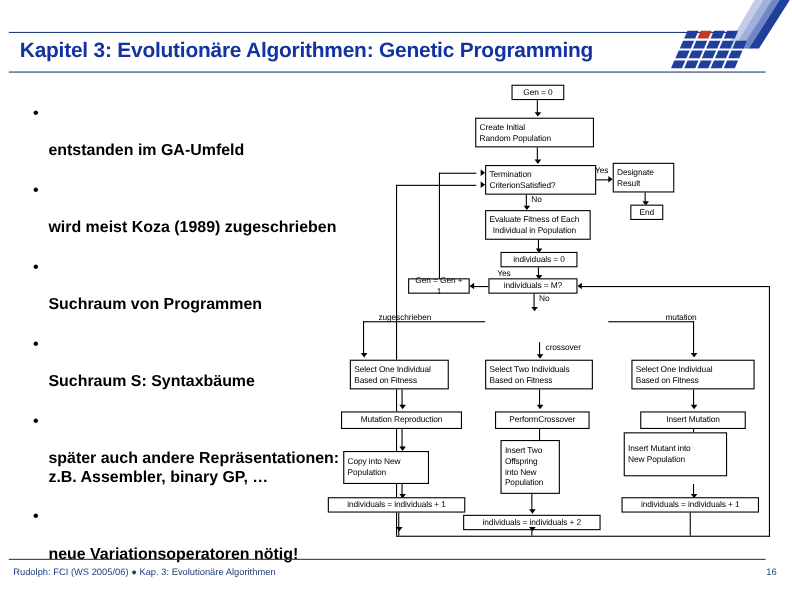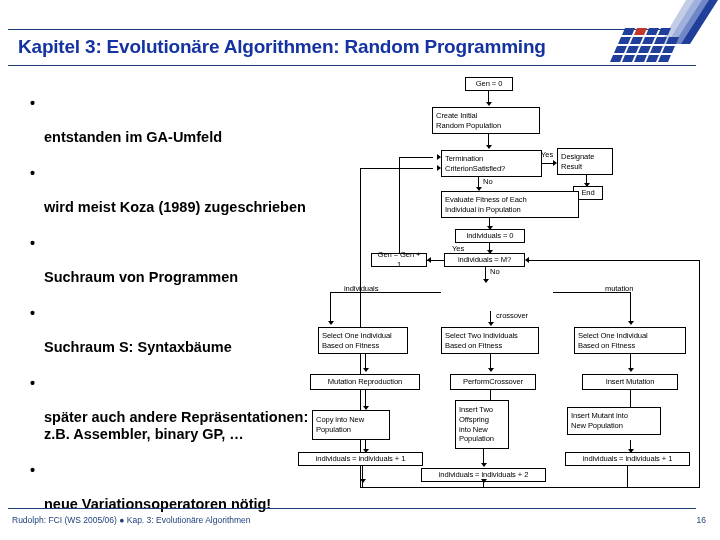--- a/index.html
+++ b/index.html
@@ -56,21 +56,21 @@
   #footer-text{position:absolute;left:12px;top:515px;font-size:8.5px;color:#1f3f7a;white-space:nowrap;}
   #page-num{position:absolute;right:14px;top:515px;font-size:8.5px;color:#1f3f7a;}
 </style>
 </head>
 <body>
 
 <div id="slide">
 
   <div class="hdr-rule top"></div>
   <div class="hdr-rule bot"></div>
-  <div id="slide-title">Kapitel 3: Evolutionäre Algorithmen: Random Programming</div>
+  <div id="slide-title">Kapitel 3: Evolutionäre Algorithmen: Genetic Programming</div>
 
   <svg id="logo" viewBox="0 0 110 72" xmlns="http://www.w3.org/2000/svg">
     <g>
 
       <polygon points="78,0 90,0 60,44 52,44" fill="#c3cde6"></polygon>
       <polygon points="86,0 96,0 67,44 59,44" fill="#9fb0dc"></polygon>
       <polygon points="94,0 103,0 74,44 66,44" fill="#6f86c7"></polygon>
       <polygon points="101,0 110,0 82,44 73,44" fill="#1f3f9a"></polygon>
 
       <g>
@@ -150,21 +150,21 @@
 Result</div>
     <div class="ln lnv" style="left:586px;top:175px;height:10px;"></div>
     <div class="arw down" style="left:584px;top:183px;"></div>
 
     <div class="fbox ctr" style="left:573px;top:186px;width:30px;height:14px;">End</div>
 
     <div class="ln lnv" style="left:478px;top:177px;height:12px;"></div>
     <div class="arw down" style="left:476px;top:187px;"></div>
     <div class="flabel" style="left:483px;top:177px;">No</div>
 
-    <div class="fbox" style="left:441px;top:191px;width:138px;height:27px;">Evaluate Fitness of Each
+    <div class="fbox" style="left:441px;top:191px;width:96px;height:27px;text-align:center;">Evaluate Fitness of Each
 Individual in Population</div>
     <div class="ln lnv" style="left:489px;top:218px;height:10px;"></div>
     <div class="arw down" style="left:487px;top:226px;"></div>
 
     <div class="fbox ctr" style="left:455px;top:229px;width:70px;height:14px;">individuals = 0</div>
     <div class="ln lnv" style="left:489px;top:243px;height:9px;"></div>
     <div class="arw down" style="left:487px;top:250px;"></div>
 
     <div class="fbox ctr" style="left:444px;top:253px;width:81px;height:14px;">individuals = M?</div>
 
@@ -184,21 +184,21 @@
     <div class="ln lnh" style="left:360px;top:487px;width:230px;"></div>
 
     <div class="ln lnv" style="left:485px;top:267px;height:14px;"></div>
     <div class="arw down" style="left:483px;top:279px;"></div>
     <div class="flabel" style="left:490px;top:267px;">No</div>
 
 
     <div class="ln lnh" style="left:330px;top:292px;width:111px;"></div>
     <div class="ln lnv" style="left:330px;top:292px;height:31px;"></div>
     <div class="arw down" style="left:328px;top:321px;"></div>
-    <div class="flabel" style="left:344px;top:284px;">individuals</div>
+    <div class="flabel" style="left:344px;top:284px;">zugeschrieben</div>
 
     <div class="ln lnh" style="left:553px;top:292px;width:78px;"></div>
     <div class="ln lnv" style="left:630px;top:292px;height:31px;"></div>
     <div class="arw down" style="left:628px;top:321px;"></div>
     <div class="flabel" style="left:605px;top:284px;">mutation</div>
 
     <div class="ln lnv" style="left:490px;top:311px;height:14px;"></div>
     <div class="arw down" style="left:488px;top:322px;"></div>
     <div class="flabel" style="left:496px;top:311px;">crossover</div>
 
@@ -224,21 +224,21 @@
     <div class="arw down" style="left:363px;top:406px;"></div>
     <div class="ln lnv" style="left:490px;top:390px;height:10px;"></div>
     <div class="ln lnv" style="left:630px;top:390px;height:22px;"></div>
 
     <div class="fbox" style="left:312px;top:410px;width:78px;height:30px;">Copy into New
 Population</div>
     <div class="fbox" style="left:455px;top:400px;width:54px;height:49px;">Insert Two
 Offspring
 into New
 Population</div>
-    <div class="fbox" style="left:567px;top:407px;width:94px;height:28px;">Insert Mutant into
+    <div class="fbox" style="left:567px;top:393px;width:94px;height:40px;">Insert Mutant into
 New Population</div>
 
     <div class="ln lnv" style="left:365px;top:440px;height:12px;"></div>
     <div class="arw down" style="left:363px;top:449px;"></div>
     <div class="ln lnv" style="left:483px;top:449px;height:16px;"></div>
     <div class="arw down" style="left:481px;top:463px;"></div>
     <div class="ln lnv" style="left:630px;top:440px;height:12px;"></div>
     <div class="arw down" style="left:628px;top:449px;"></div>
 
     <div class="fbox ctr" style="left:298px;top:452px;width:125px;height:14px;">individuals = individuals + 1</div>

